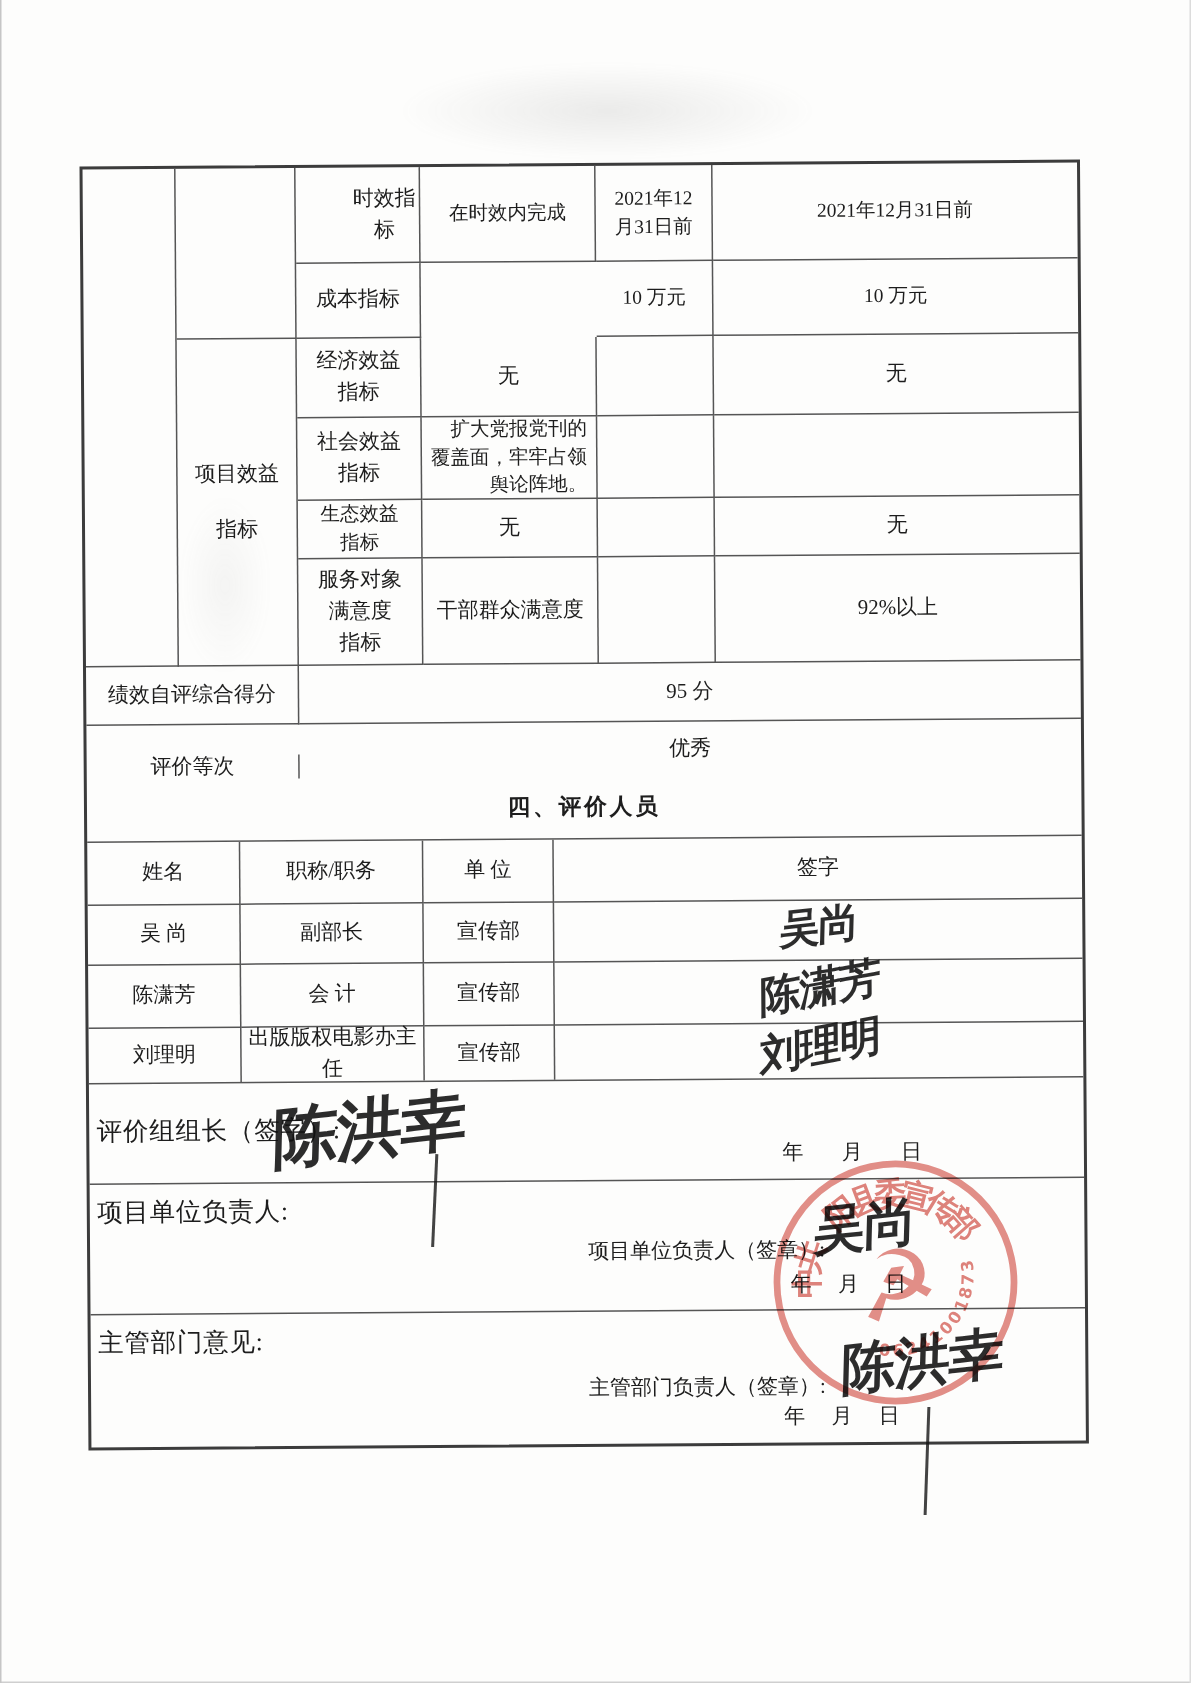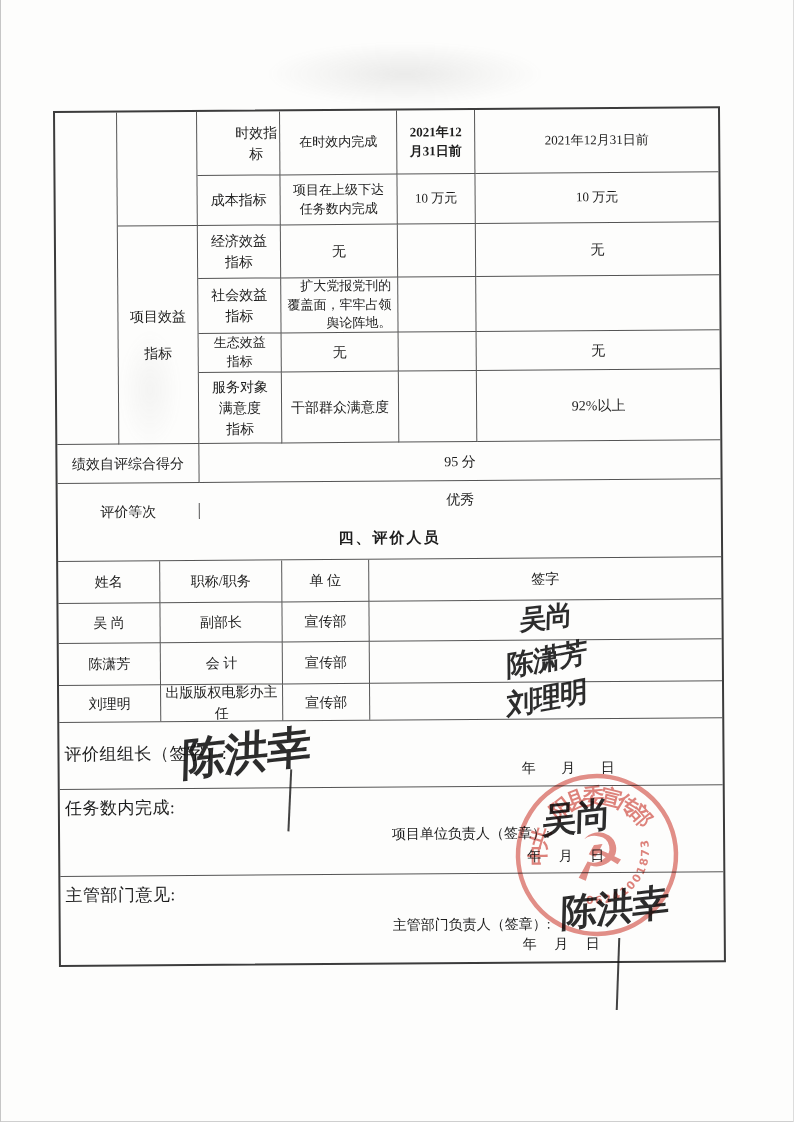--- a/index.html
+++ b/index.html
@@ -37,21 +37,21 @@
     display:flex; align-items:center; justify-content:center;
     text-align:center; font-size:14px; line-height:1.5; padding:2px;
   }
   .pre { white-space:pre-line; }
   .small { font-size:13px; line-height:1.45; }
   .er { border-right:none; }
 
   .aA  { grid-area:1/1/7/2; }
   .aB1 { grid-area:1/2/3/3; }
   .aB2 { grid-area:3/2/7/3; flex-direction:column; gap:16px; }
-  .r1c{grid-area:1/3;padding-left:38px;} .r1d{grid-area:1/4;text-align:right;} .r1e{grid-area:1/5;font-weight:bold;} .r1f{grid-area:1/6;}
+  .r1c{grid-area:1/3;padding-left:38px;} .r1d{grid-area:1/4;text-align:right;} .r1e{grid-area:1/5;} .r1f{grid-area:1/6;}
   .r2c{grid-area:2/3;} .r2d{grid-area:2/4;} .r2e{grid-area:2/5;} .r2f{grid-area:2/6;}
   .r3c{grid-area:3/3;} .r3d{grid-area:3/4;} .r3e{grid-area:3/5;} .r3f{grid-area:3/6;}
   .r4c{grid-area:4/3;} .r4d{grid-area:4/4;text-align:right;} .r4e{grid-area:4/5;} .r4f{grid-area:4/6;}
   .r5c{grid-area:5/3;} .r5d{grid-area:5/4;} .r5e{grid-area:5/5;} .r5f{grid-area:5/6;}
   .r6c{grid-area:6/3;} .r6d{grid-area:6/4;} .r6e{grid-area:6/5;} .r6f{grid-area:6/6;}
   .lab7{grid-area:7/1/8/3;} .val7{grid-area:7/3/8/7;}
   .lab8{grid-area:8/1/9/3; border-bottom:none;margin-top:20px;} .val8{grid-area:8/3/9/7; border-bottom:none; border-right:none;}
 
   
   .sec-header {
@@ -126,22 +126,20 @@
         <span>指标</span>
       </div>
 
       <div class="cell r1c pre">时效指标</div>
       <div class="cell r1d pre small">在时效内完成</div>
       <div class="cell r1e pre small">2021年12
 月31日前</div>
       <div class="cell r1f pre small er">2021年12月31日前</div>
 
       <div class="cell r2c pre">成本指标</div>
-      <div class="cell r2d pre small">项目在上级下达
-任务数内完成</div>
       <div class="cell r2e pre small">10 万元</div>
       <div class="cell r2f pre small er">10 万元</div>
 
       <div class="cell r3c pre">经济效益
 指标</div>
       <div class="cell r3d pre">无</div>
       <div class="cell r3e pre"></div>
       <div class="cell r3f pre er">无</div>
 
       <div class="cell r4c pre">社会效益
@@ -202,21 +200,21 @@
     </div>
 
     <div class="row row-leader" style="border-top:1px solid #555;">
       <span class="lbl">评价组组长（签字）:</span>
       <span class="sig sig-leader">陈洪幸</span>
       <span class="date d-leader">年 月 日</span>
       <div class="stroke st1"></div>
     </div>
 
     <div class="row row-unit">
-      <span class="lbl">任务数内完成:</span>
+      <span class="lbl">项目单位负责人:</span>
       <span class="signer signer-unit">项目单位负责人（签章）:</span>
       <span class="sig sig-unit">吴尚</span>
       <span class="date d-unit">年 月 日</span>
     </div>
 
     <div class="row row-dept">
       <span class="lbl">主管部门意见:</span>
       <span class="signer signer-dept">主管部门负责人（签章）:</span>
       <span class="sig sig-dept">陈洪幸</span>
       <span class="date d-dept">年 月 日</span>

